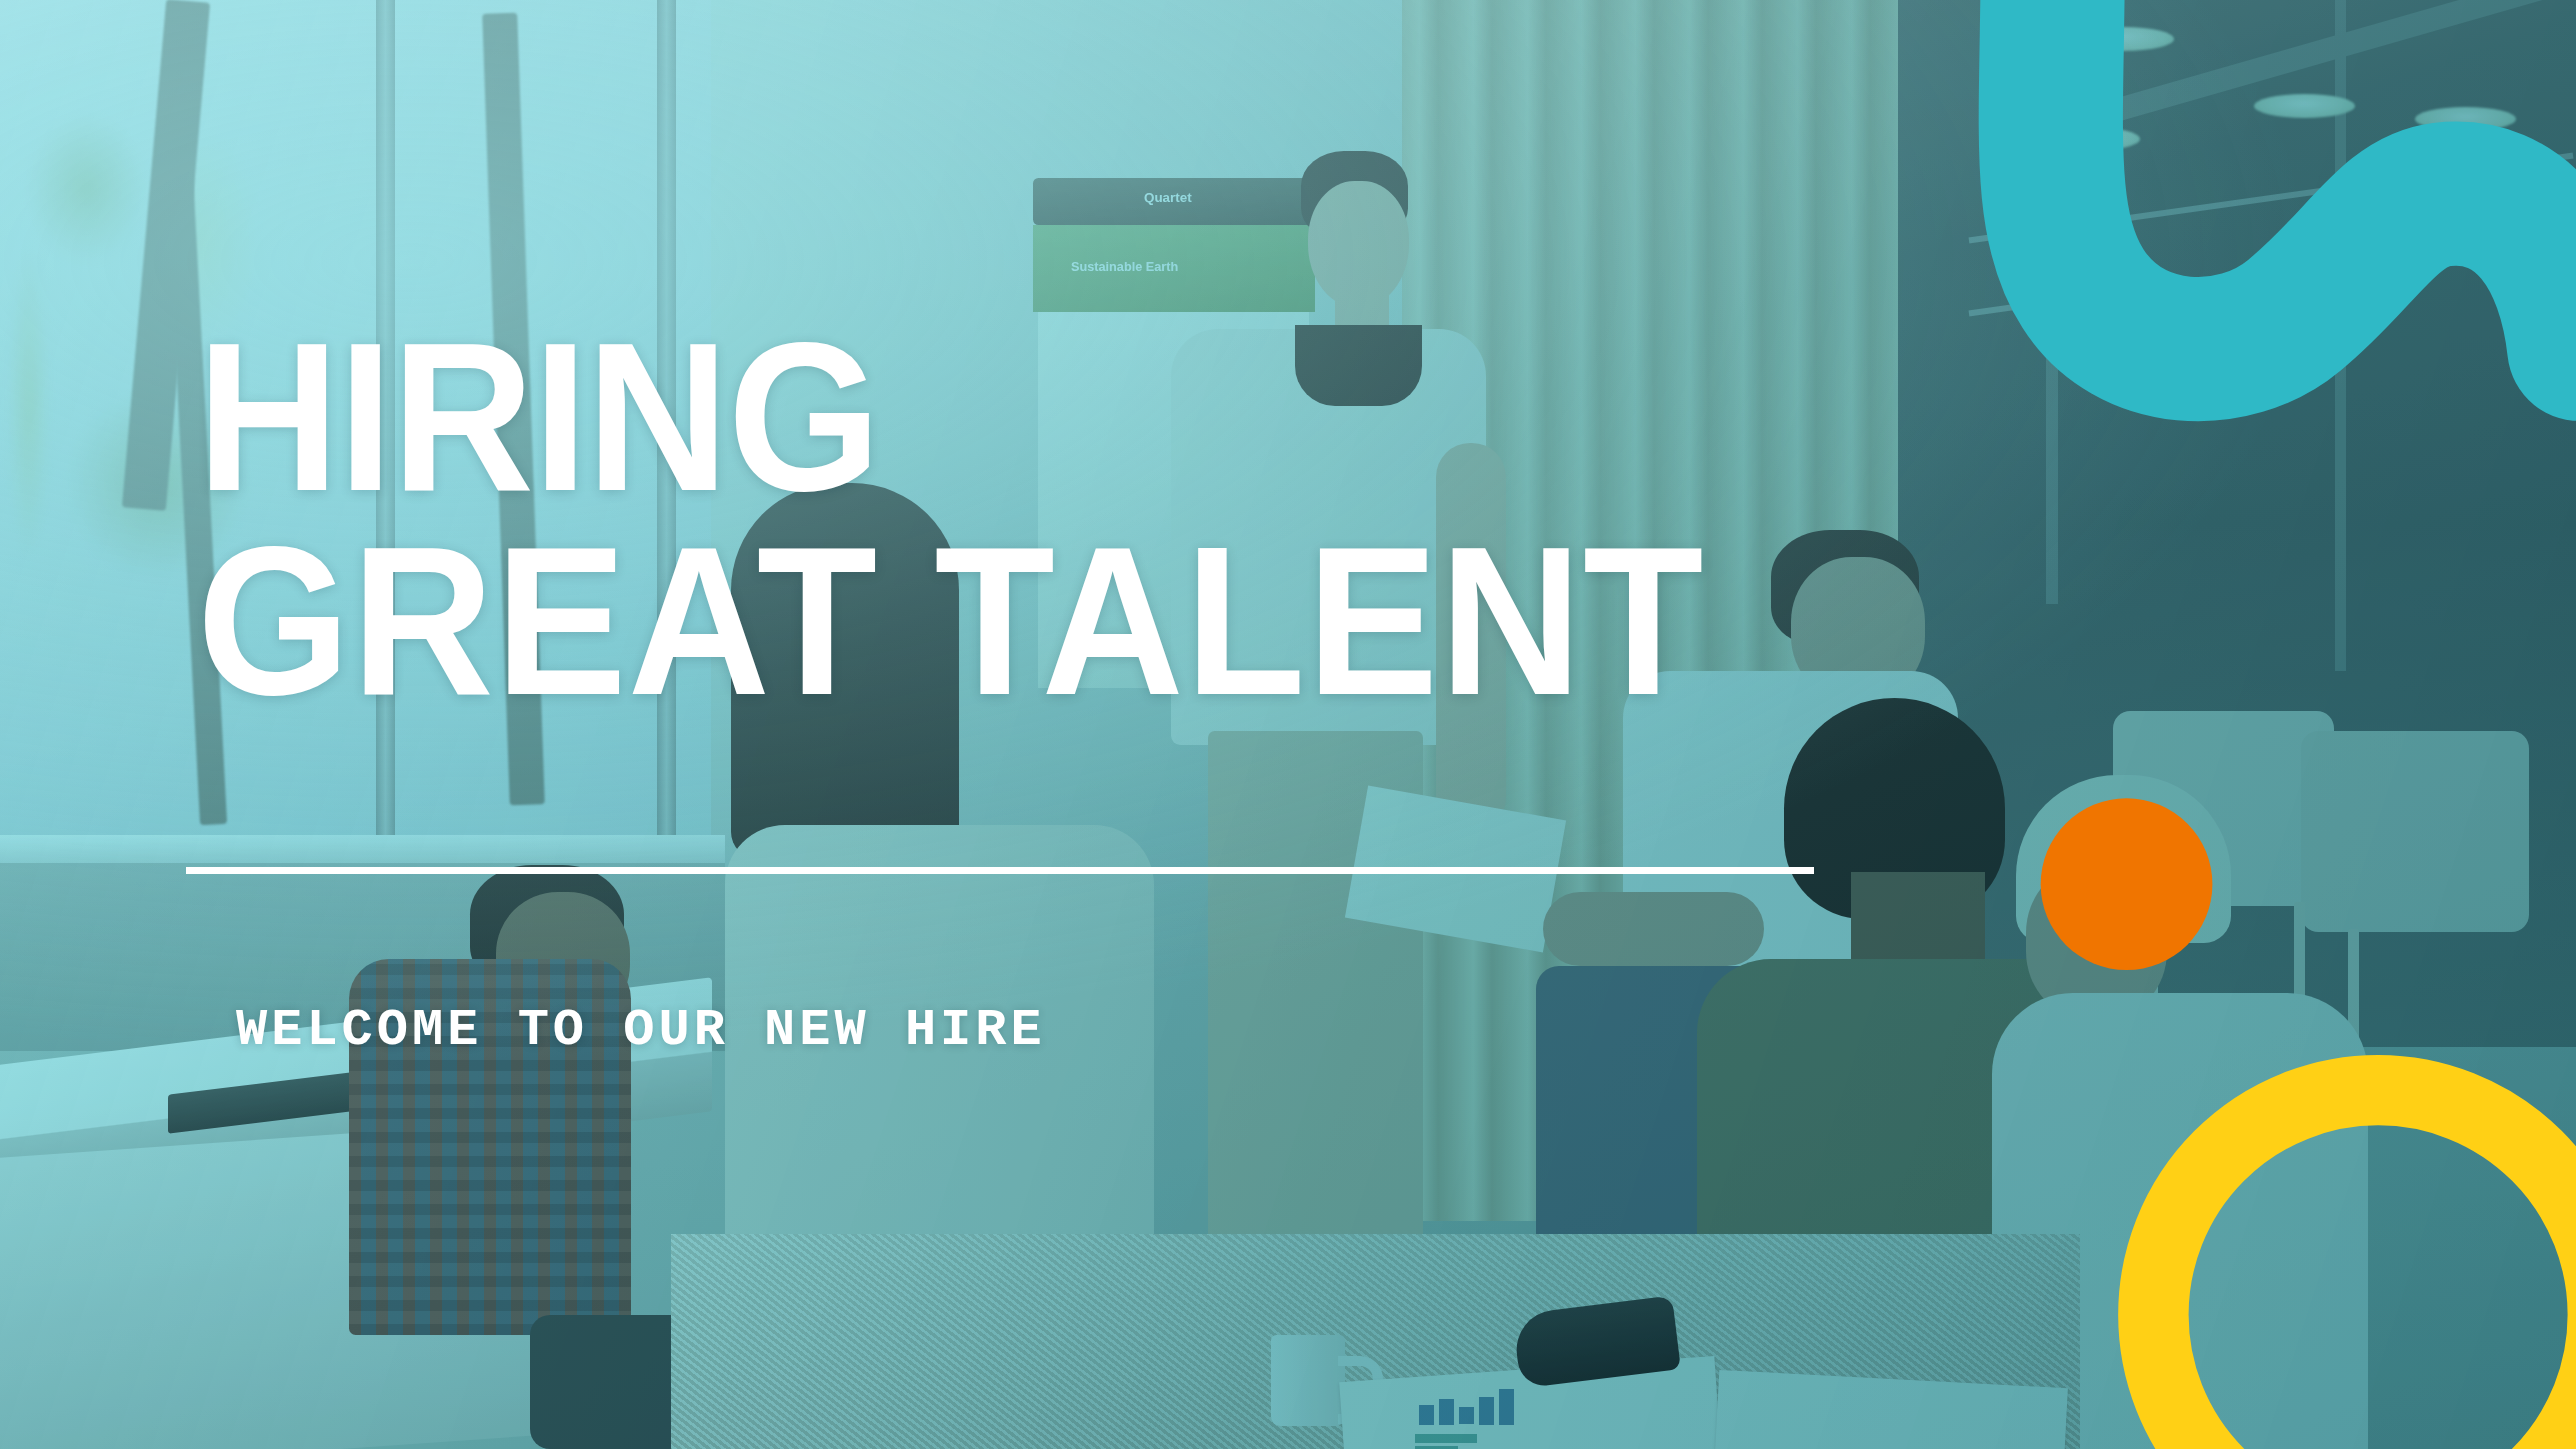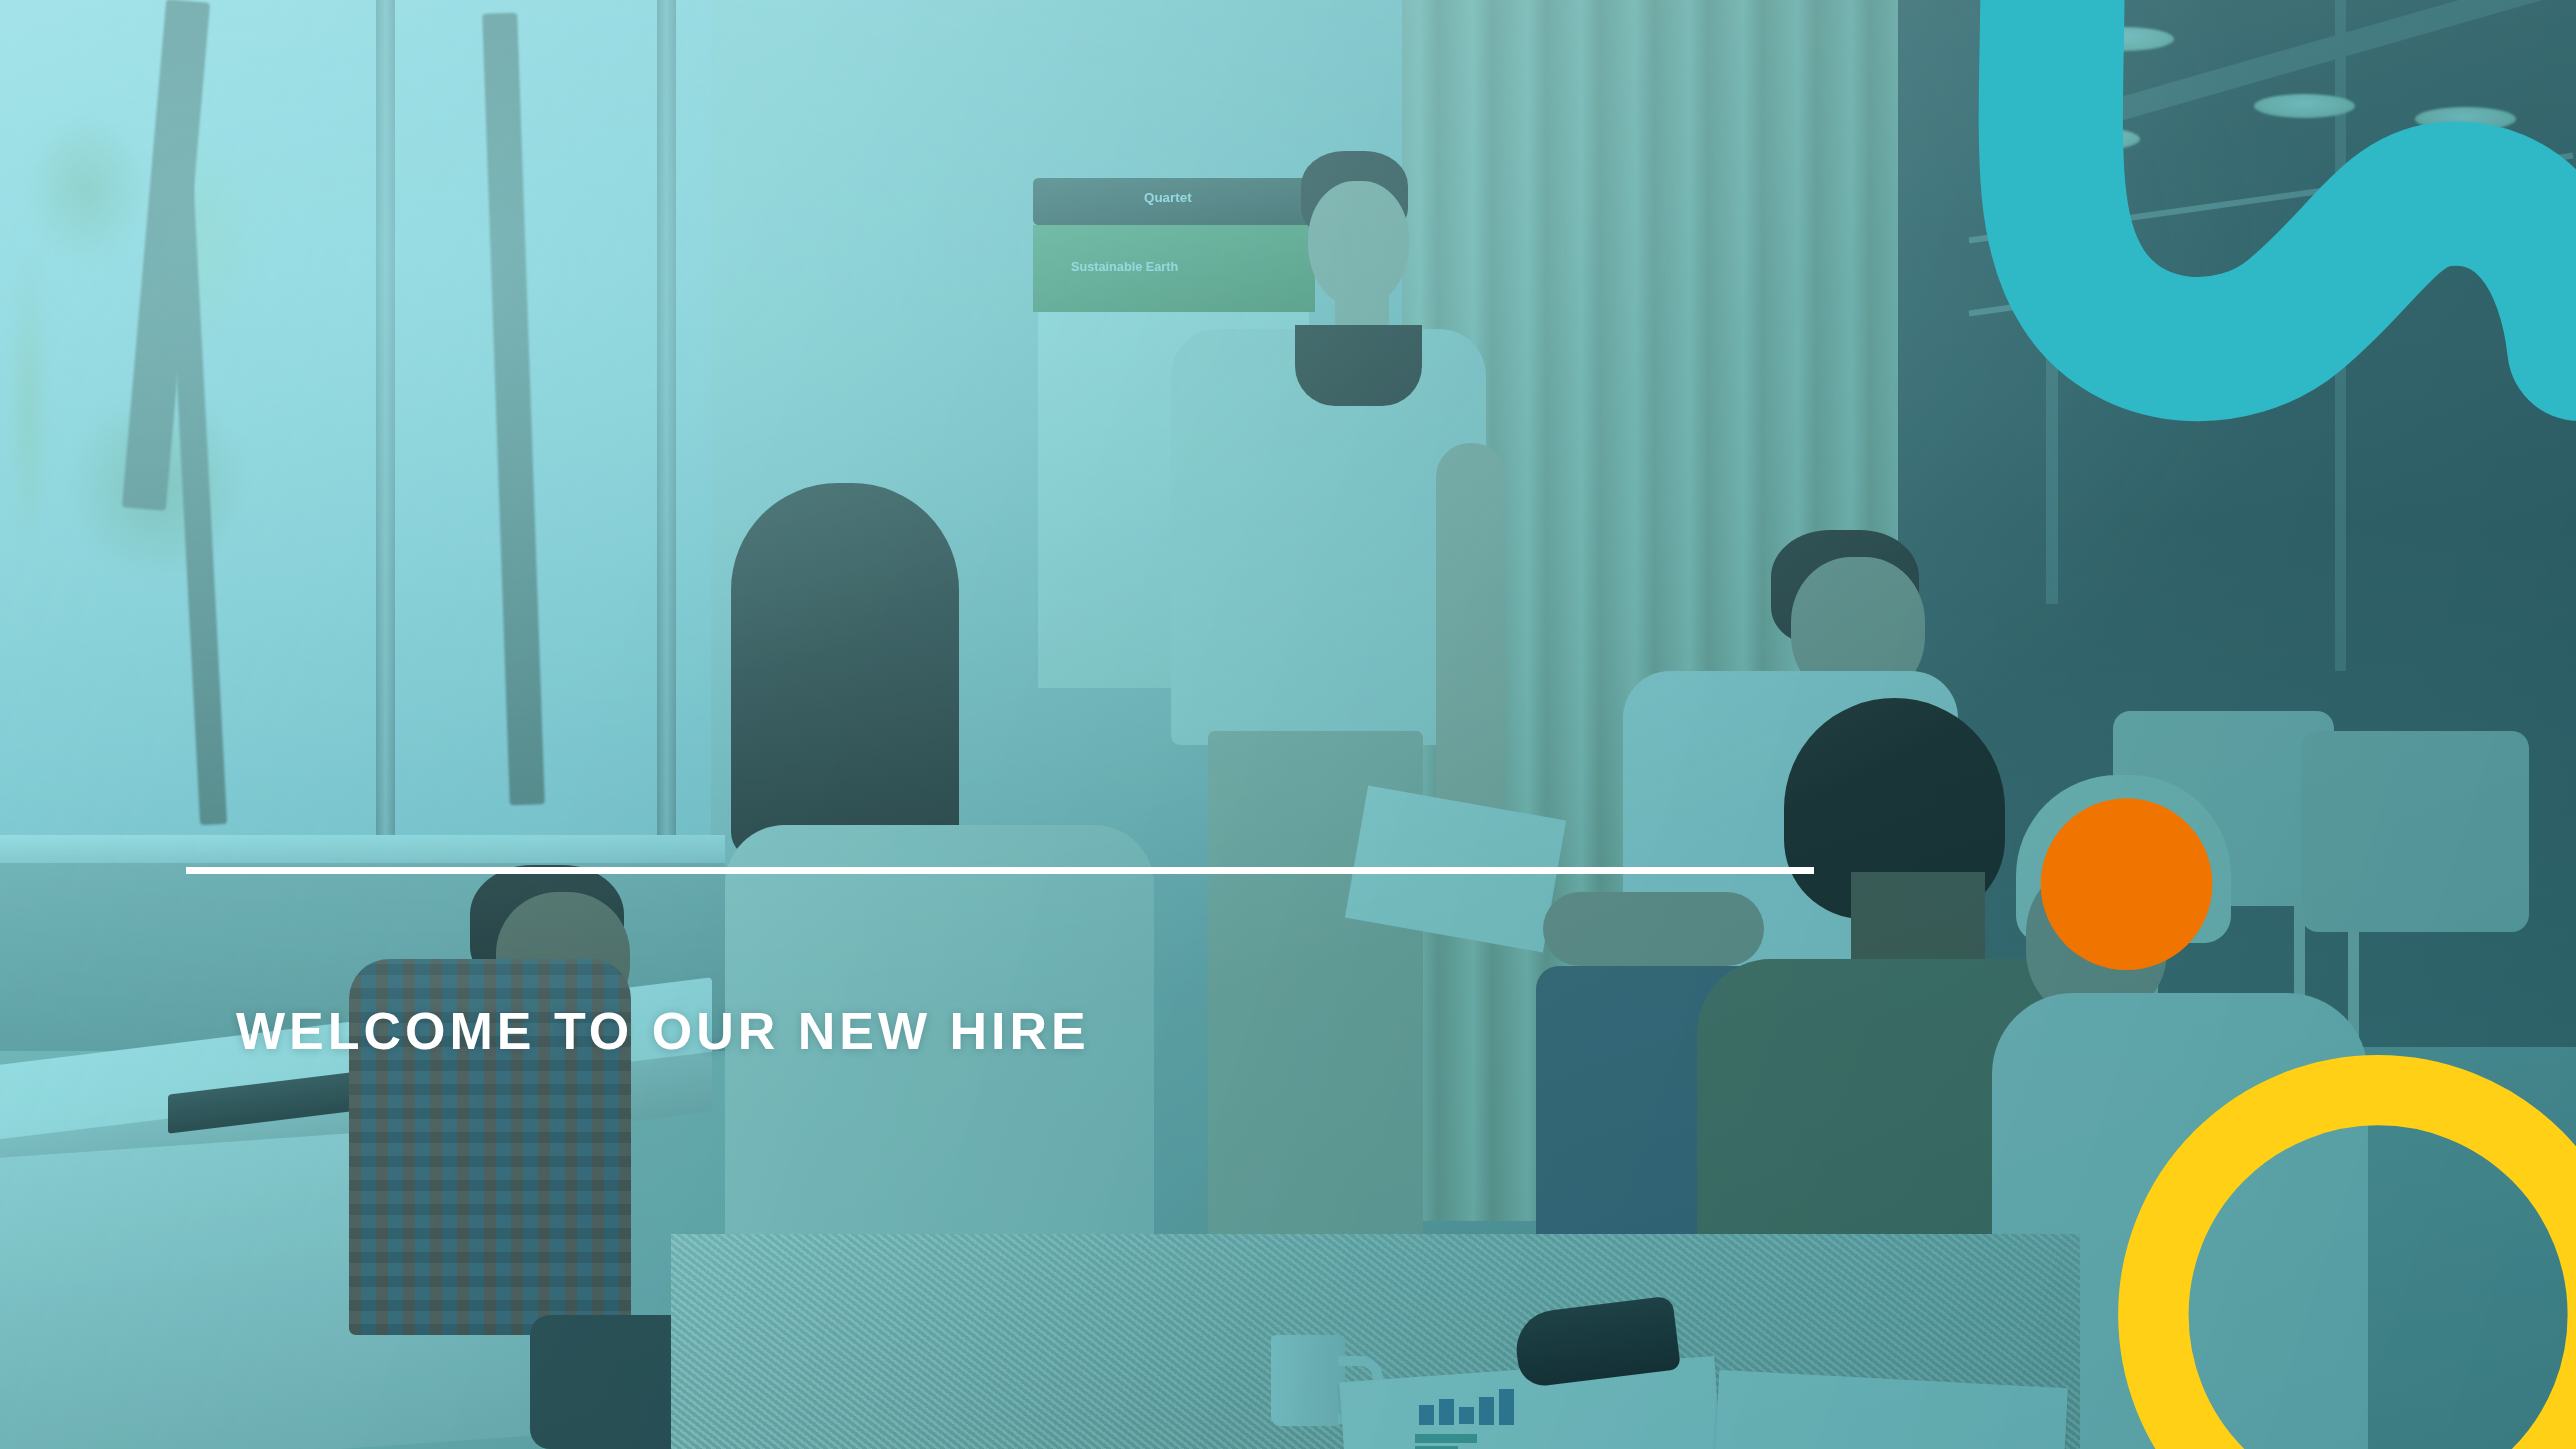--- a/index.html
+++ b/index.html
@@ -214,21 +214,21 @@
   }
   .headline.line2 { letter-spacing: 1.3px; }
 
   .rule {
     position:absolute; left:186px; top:867px;
     width:1628px; height:6.7px; background:#ffffff;
   }
   .subhead {
     position:absolute; left:236px; top:1005px;
     margin:0; color:#ffffff;
-    font-family:Liberation Sans, sans-serif;
+    font-family:Liberation Mono, monospace;
     font-weight:700; font-size:52px; line-height:1;
     letter-spacing:4px; white-space:nowrap;
     text-shadow: 0 1.3px 8px rgba(0,40,50,0.22);
   }
 </style>
 </head>
 <body>
 
 <div id="stage">
 
@@ -334,19 +334,23 @@
                C 3175 540, 3330 545, 3420 470
                C 3520 388, 3560 300, 3640 290
                C 3760 276, 3830 380, 3845 520" fill="none" stroke="#2fb9c6" stroke-width="215" stroke-linecap="round" stroke-linejoin="round"></path>
 
       <circle cx="3170" cy="1318" r="128" fill="#f07500"></circle>
 
       <circle cx="3545" cy="1960" r="335" fill="none" stroke="#ffd015" stroke-width="105"></circle>
     </svg>
   </div>
 
+  <div class="headline-block">
+    <h1 class="headline line1">HIRING</h1>
+    <h1 class="headline line2">GREAT TALENT</h1>
+  </div>
 
   <div class="rule"></div>
 
   <p class="subhead">WELCOME TO OUR NEW HIRE</p>
 
 </div>
 
 
 </body></html>

